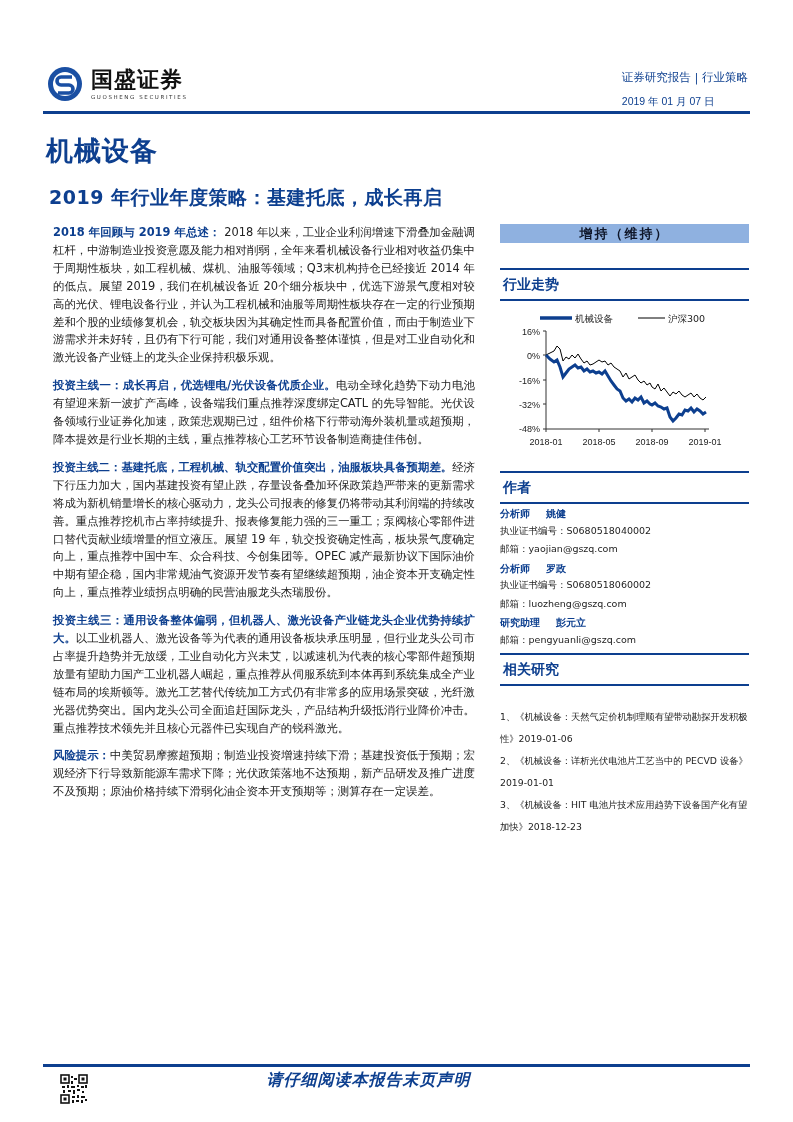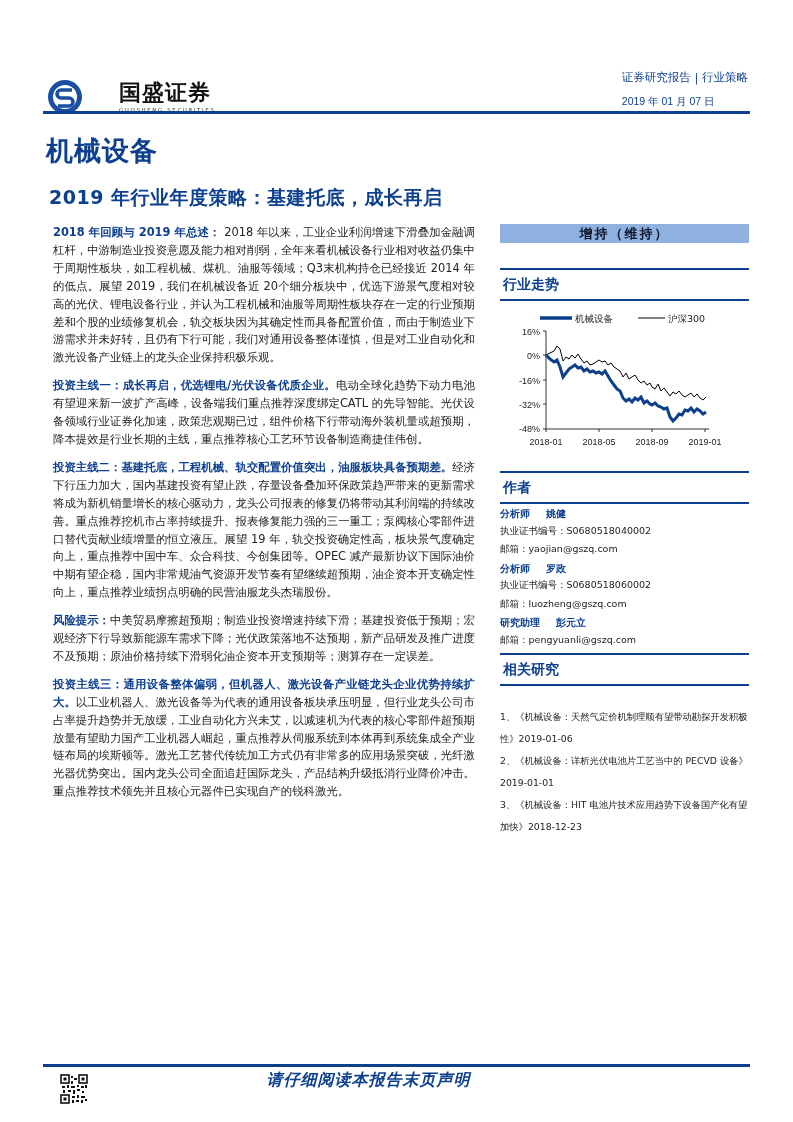--- a/index.html
+++ b/index.html
@@ -1,19 +1,19 @@
 <!DOCTYPE html>
 <html><head>
 <meta charset="utf-8">
 <style>
   html, body { margin:0; padding:0; background:#fff; }
   body { width:793px; height:1122px; position:relative; overflow:hidden;
          font-family:"DejaVu Sans","Liberation Sans",sans-serif; color:#222; }
   .hdr-rule { position:absolute; left:43px; top:111px; width:707px; height:3px; background:#0d3f8f; }
-  .logo { position:absolute; left:47px; top:79px; display:flex; align-items:center;gap:28px; }
+  .logo { position:absolute; left:47px; top:66px; display:flex; align-items:center; }
   .logo-mark { width:36px; height:36px; }
   .logo-text { margin-left:8px; }
   .logo-cn { font-size:22px; font-weight:bold; color:#111; letter-spacing:1px; line-height:24px; }
   .logo-en { font-size:5.5px; letter-spacing:1.6px; color:#333; margin-top:2px; }
   .top-right { position:absolute; right:45px; top:70px; font-size:11.5px; color:#0d3f8f; font-family:"DejaVu Serif",serif; }
   .top-right .date { margin-top:10px; font-size:10.5px; font-family:"Liberation Sans",sans-serif; }
   .sector-title { position:absolute; left:46px; top:133px; font-size:27px; font-weight:bold; color:#0d3f8f; letter-spacing:1px; }
   .main-title { position:absolute; left:49px; top:185px; font-size:19px; font-weight:bold; color:#0d3f8f; letter-spacing:0.5px; }
   .left { position:absolute; left:53px; top:224px; width:422px; font-size:11.4px; line-height:17.9px; text-align:justify; color:#222; }
   .left p { margin:0 0 10px 0; }
@@ -50,22 +50,22 @@
 </div>
 <div class="hdr-rule"></div>
 
 <div class="sector-title">机械设备</div>
 <div class="main-title">2019 年行业年度策略：基建托底，成长再启</div>
 
 <div class="left">
   <p><span class="lead">2018 年回顾与 2019 年总述：</span><span> 2018 年以来，工业企业利润增速下滑叠加金融调杠杆，中游制造业投资意愿及能力相对削弱，全年来看机械设备行业相对收益仍集中于周期性板块，如工程机械、煤机、油服等领域；Q3末机构持仓已经接近 2014 年的低点。展望 2019，我们在机械设备近 20个细分板块中，优选下游景气度相对较高的光伏、锂电设备行业，并认为工程机械和油服等周期性板块存在一定的行业预期差和个股的业绩修复机会，轨交板块因为其确定性而具备配置价值，而由于制造业下游需求并未好转，且仍有下行可能，我们对通用设备整体谨慎，但是对工业自动化和激光设备产业链上的龙头企业保持积极乐观。</span></p>
   <p><span class="lead">投资主线一：成长再启，优选锂电/光伏设备优质企业。</span><span>电动全球化趋势下动力电池有望迎来新一波扩产高峰，设备端我们重点推荐深度绑定CATL 的先导智能。光伏设备领域行业证券化加速，政策悲观期已过，组件价格下行带动海外装机量或超预期，降本提效是行业长期的主线，重点推荐核心工艺环节设备制造商捷佳伟创。</span></p>
   <p><span class="lead">投资主线二：基建托底，工程机械、轨交配置价值突出，油服板块具备预期差。</span><span>经济下行压力加大，国内基建投资有望止跌，存量设备叠加环保政策趋严带来的更新需求将成为新机销量增长的核心驱动力，龙头公司报表的修复仍将带动其利润端的持续改善。重点推荐挖机市占率持续提升、报表修复能力强的三一重工；泵阀核心零部件进口替代贡献业绩增量的恒立液压。展望 19 年，轨交投资确定性高，板块景气度确定向上，重点推荐中国中车、众合科技、今创集团等。OPEC 减产最新协议下国际油价中期有望企稳，国内非常规油气资源开发节奏有望继续超预期，油企资本开支确定性向上，重点推荐业绩拐点明确的民营油服龙头杰瑞股份。</span></p>
+  <p><span class="lead">投资主线三：通用设备整体偏弱，但机器人、激光设备产业链龙头企业优势持续扩大。</span><span>以工业机器人、激光设备等为代表的通用设备板块承压明显，但行业龙头公司市占率提升趋势并无放缓，工业自动化方兴未艾，以减速机为代表的核心零部件超预期放量有望助力国产工业机器人崛起，重点推荐从伺服系统到本体再到系统集成全产业链布局的埃斯顿等。激光工艺替代传统加工方式仍有非常多的应用场景突破，光纤激光器优势突出。国内龙头公司全面追赶国际龙头，产品结构升级抵消行业降价冲击。重点推荐技术领先并且核心元器件已实现自产的锐科激光。</span></p>
   <p><span class="lead">风险提示：</span><span>中美贸易摩擦超预期；制造业投资增速持续下滑；基建投资低于预期；宏观经济下行导致新能源车需求下降；光伏政策落地不达预期，新产品研发及推广进度不及预期；原油价格持续下滑弱化油企资本开支预期等；测算存在一定误差。</span></p>
-  <p><span class="lead">投资主线三：通用设备整体偏弱，但机器人、激光设备产业链龙头企业优势持续扩大。</span><span>以工业机器人、激光设备等为代表的通用设备板块承压明显，但行业龙头公司市占率提升趋势并无放缓，工业自动化方兴未艾，以减速机为代表的核心零部件超预期放量有望助力国产工业机器人崛起，重点推荐从伺服系统到本体再到系统集成全产业链布局的埃斯顿等。激光工艺替代传统加工方式仍有非常多的应用场景突破，光纤激光器优势突出。国内龙头公司全面追赶国际龙头，产品结构升级抵消行业降价冲击。重点推荐技术领先并且核心元器件已实现自产的锐科激光。</span></p>
 </div>
 
 <div class="right">
   <div class="rating">增持（维持）</div>
   <div style="height:25px"></div>
   <div class="sec-head">行业走势</div>
 
   <div class="chart">
     <svg width="249" height="170" viewBox="0 0 249 170">
 

